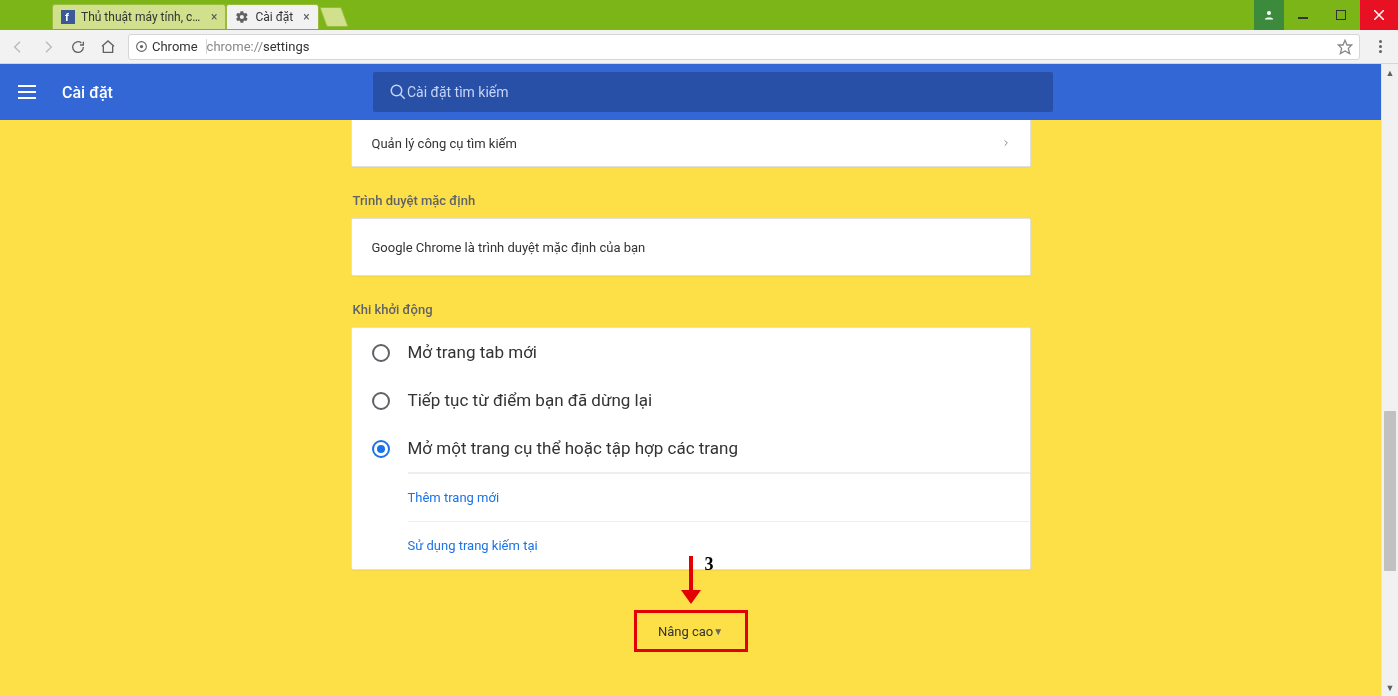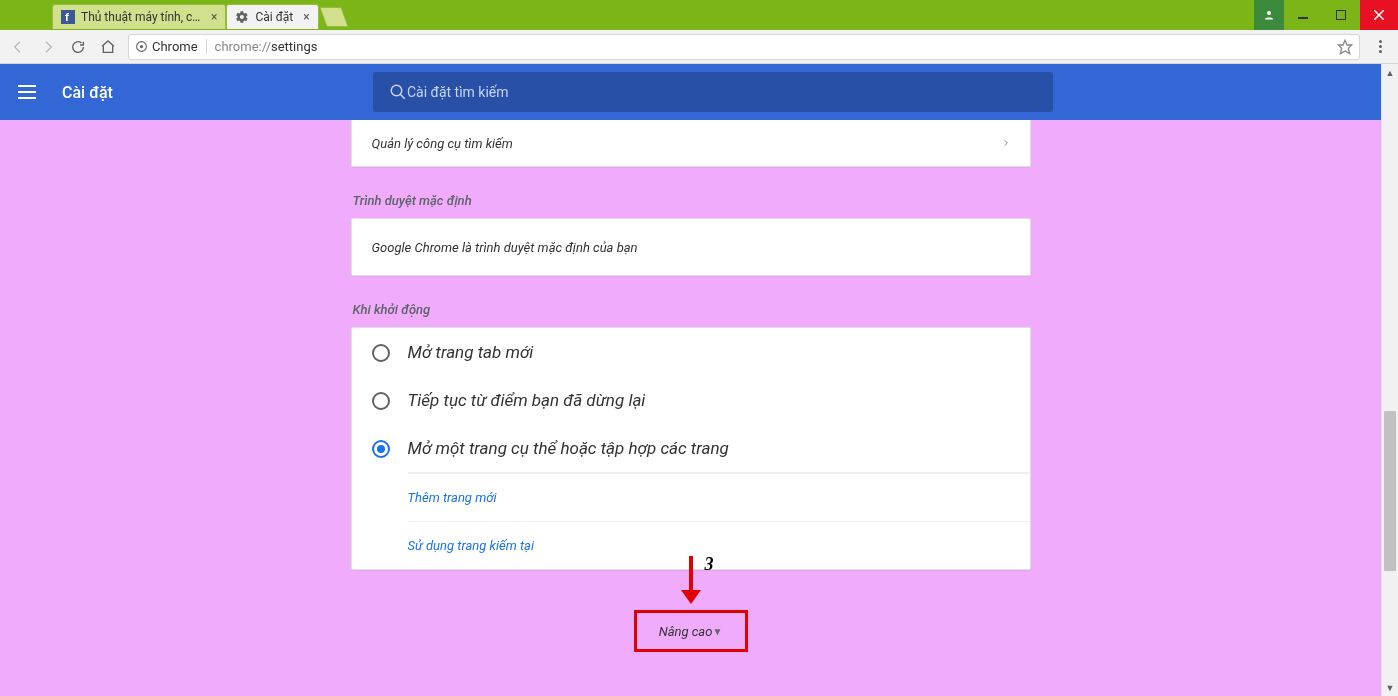--- a/index.html
+++ b/index.html
@@ -17,21 +17,21 @@
   .tab.active { background:#f2f2f2; border:1px solid #9bbb3e; border-bottom:none; }
   .tab .favicon { width:14px; height:14px; display:inline-block; }
   .tab .closex { font-size:12px; color:#555; margin-left:4px; cursor:default; }
   .tab .title { max-width:120px; white-space:nowrap; overflow:hidden; text-overflow:ellipsis; }
   .newtab { width:22px; height:20px; background:#d1e08c; border:1px solid #9bbb3e; margin-left:4px; transform:skewX(20deg); border-radius:2px; align-self:center; }
 
   
   .toolbar { margin-top:0px; height:34px; background:#f2f2f2; border-bottom:1px solid #d6d6d6; display:flex; align-items:center; padding:0 8px; gap:10px; }
   .iconbtn { width:20px; height:20px; display:flex; align-items:center; justify-content:center; color:#5f6368; }
   .iconbtn.disabled { color:#b9b9b9; }
-  .addrbar { flex:1; height:26px; border:1px solid #d6d6d6; border-radius:3px; background:#fff; display:flex; align-items:center; padding:0 6px; font-size:13px; color:#555; gap:8px; }
+  .addrbar { flex:1; height:26px; border:1px solid #d6d6d6; border-radius:3px; background:#fff; display:flex; align-items:center; padding:0 6px; font-size:13px; color:#555; }
   .addrbar .chip { display:flex; align-items:center; gap:4px; color:#333; font-size:13px; padding-right:8px; border-right:1px solid #d6d6d6; }
   .addrbar .url { flex:1; color:#888; }
   .addrbar .url .dark { color:#333; }
   .star { color:#888; }
 
   
   .content { position:absolute; top:64px; left:0; right:0; bottom:0; background:#fff; }
   .scrollbar { position:absolute; right:0; top:0; bottom:0; width:17px; background:#f1f1f1; border-left:1px solid #e3e3e3; }
   .scrollbar .arrow { height:17px; display:flex; align-items:center; justify-content:center; font-size:9px; color:#606060; }
   .scrollbar .track { position:absolute; top:17px; bottom:17px; left:0; right:0; }
@@ -42,21 +42,21 @@
   .bluehdr { height:56px; background:#3367d6; display:flex; align-items:center; padding-left:18px; padding-right:17px; }
   .hamburger { width:24px; height:24px; display:flex; flex-direction:column; justify-content:center; gap:4px; margin-right:20px; }
   .hamburger span { height:2px; background:#fff; width:18px; }
   .hdr-title { color:#fff; font-size:16px; font-weight:500; }
   .searchbox { width:680px; height:40px; background:#2850a7; border-radius:2px; display:flex; align-items:center; padding:0 16px; margin-left:260px; }
   .searchbox input { background:transparent; border:none; outline:none; color:#c6d4f7; font-size:14px; flex:1; }
   .searchbox input::placeholder { color:#c6d4f7; }
   .searchicon { color:#c6d4f7; }
 
   
-  .settings-body { position:absolute; top:56px; left:0; right:17px; bottom:0; background:#f0abfc; overflow:hidden;font-style:italic; }
+  .settings-body { position:absolute; top:56px; left:0; right:17px; bottom:0; background:#fde047; overflow:hidden; }
   .col { width:680px; margin:0 auto; }
 
   .card { background:#fff; border:1px solid #e0e0e0; border-radius:2px; box-shadow:0 1px 1px rgba(0,0,0,0.04); }
   .rowitem { height:46px; display:flex; align-items:center; padding:0 20px; font-size:13px; color:#333; justify-content:space-between; }
   .section-label { font-size:13px; color:#5f6368; margin:26px 0 10px 2px; font-weight:500; }
 
   .radio-row { display:flex; align-items:flex-end; gap:18px; padding:14px 20px; font-size:17px; color:#333; }
   .radio { width:18px; height:18px; border:2px solid #5f6368; border-radius:50%; position:relative; flex-shrink:0; }
   .radio.checked { border-color:#1a73e8; }
   .radio.checked::after{ content:""; position:absolute; inset:3px; background:#1a73e8; border-radius:50%; }

